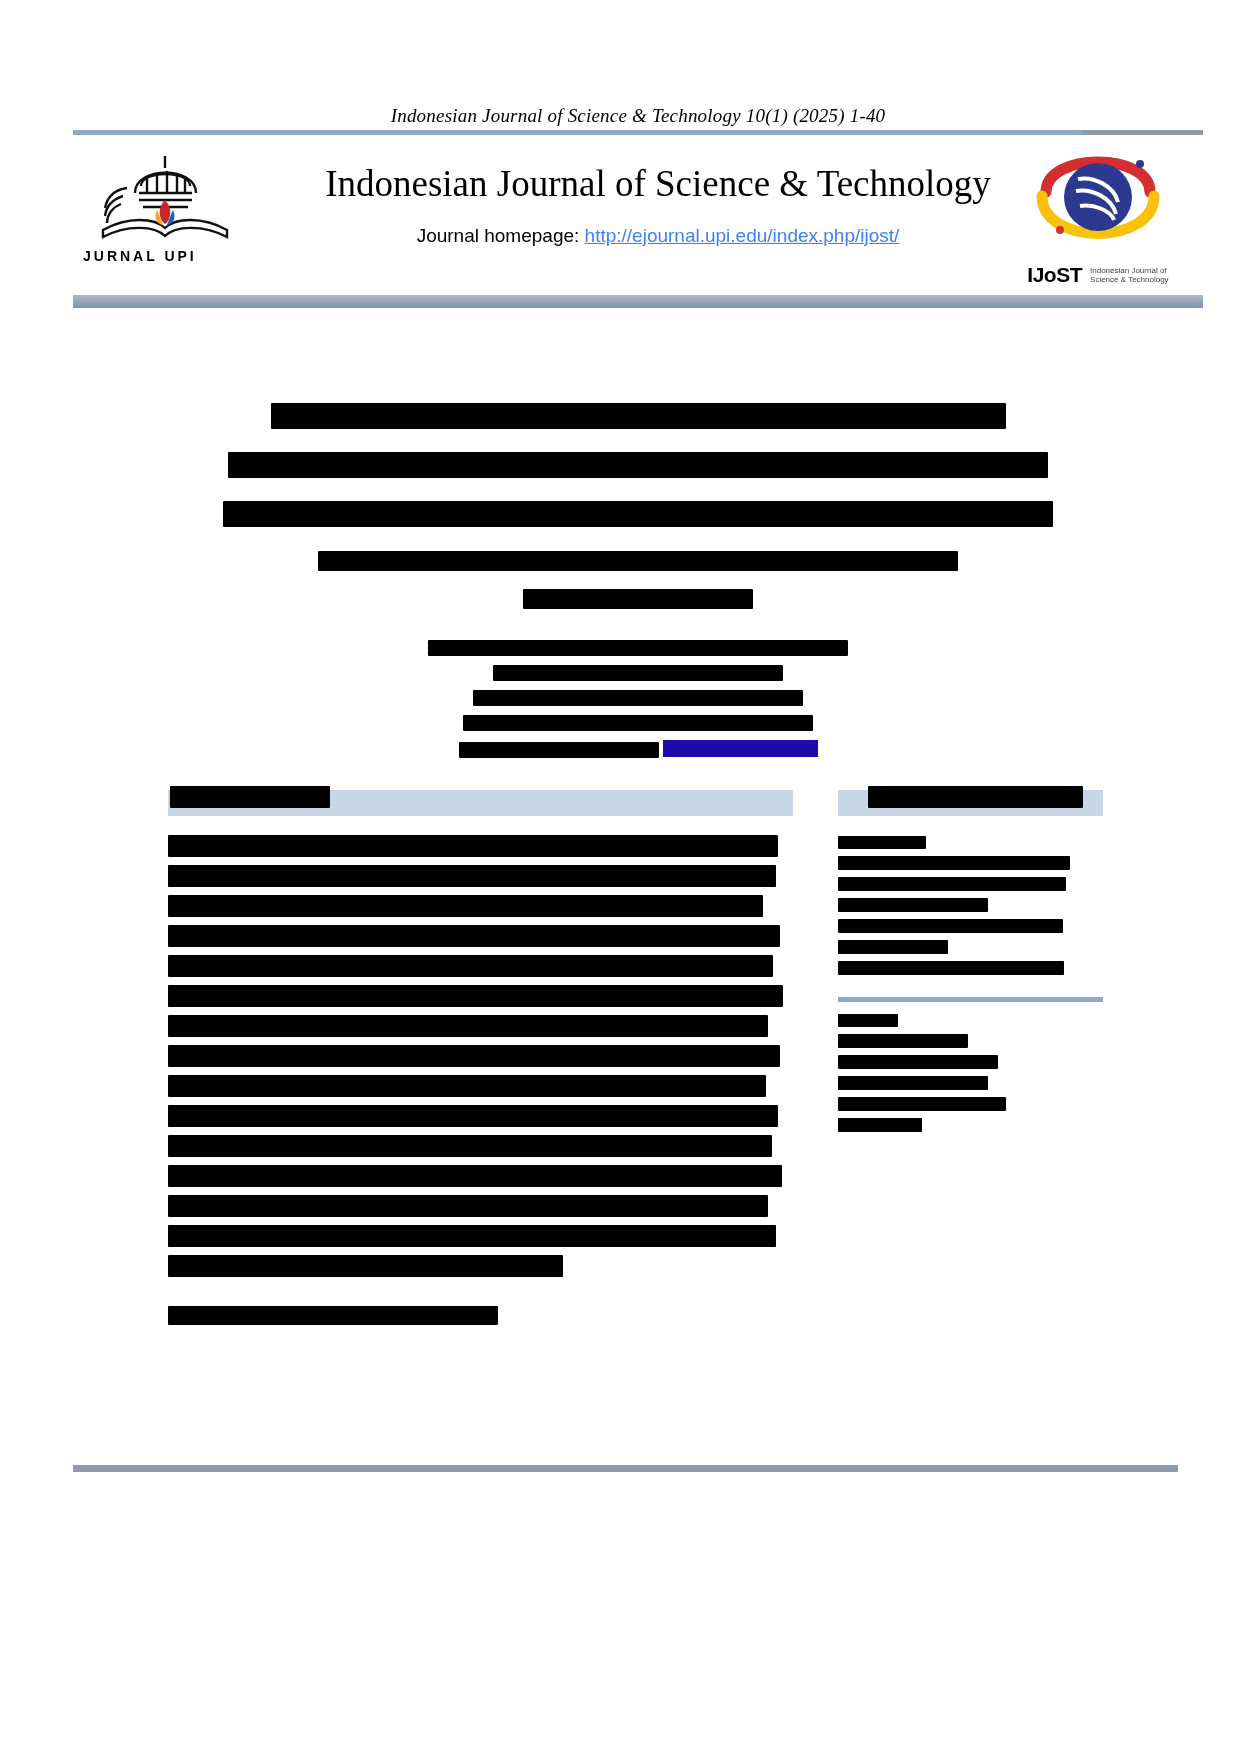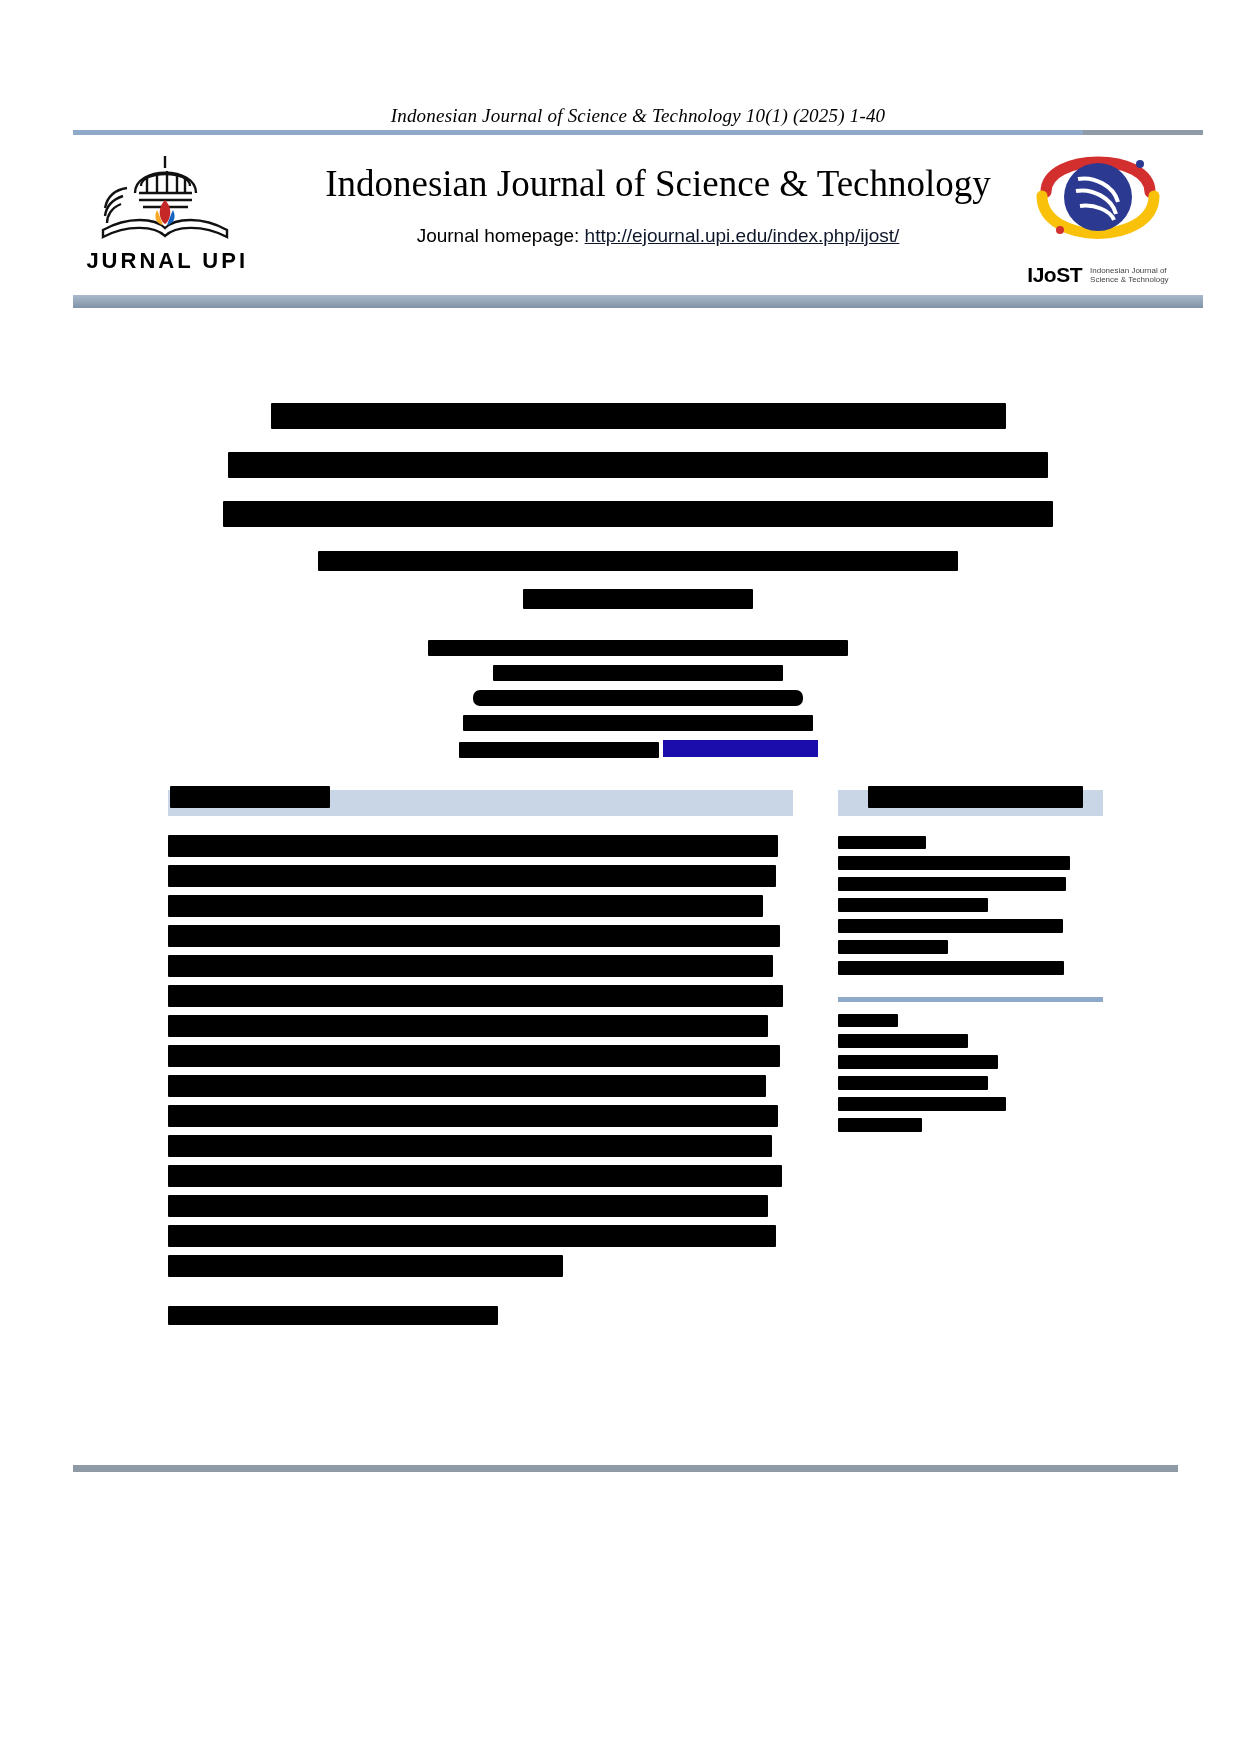--- a/index.html
+++ b/index.html
@@ -86,41 +86,41 @@
   .homepage-line {
     position: absolute;
     left: 190px;
     top: 95px;
     width: 790px;
     text-align: center;
     font-family: "Liberation Sans", sans-serif;
     font-size: 19px;
   }
   .homepage-line a {
-    color: #0f172a;
+    color: #3b82f6;
     text-decoration: underline;
   }
 
   
   .upi-logo {
     position: absolute;
     left: 10px;
     top: 8px;
     width: 165px;
     height: 150px;
   }
   .upi-logo .upi-word {
     position: absolute;
     left: 0;
     top: 110px;
     width: 165px;
-    text-align: right;
+    text-align: left;
     font-family: "Liberation Sans", sans-serif;
     font-weight: bold;
-    font-size: 22px;
+    font-size: 14px;
     letter-spacing: 3px;
   }
 
   
   .ijost-logo {
     position: absolute;
     right: 25px;
     top: 4px;
     width: 160px;
     height: 155px;
@@ -363,21 +363,21 @@
   </div>
 
   <div class="affil-block">
     <div class="affil-line">
       <span class="redacted" style="width:420px;height:16px;">[redacted affiliation line 1]</span>
     </div>
     <div class="affil-line">
       <span class="redacted" style="width:290px;height:16px;">[redacted affiliation line 2]</span>
     </div>
     <div class="affil-line">
-      <span class="redacted" style="width:330px;height:16px;border-radius:7px;">[redacted affiliation line 3]</span>
+      <span class="redacted" style="width:330px;height:16px;">[redacted affiliation line 3]</span>
     </div>
     <div class="affil-line">
       <span class="redacted" style="width:350px;height:16px;">[redacted affiliation line 4]</span>
     </div>
     <div class="email-line">
       <span class="redacted" style="width:200px;height:16px;">[redacted correspondence]</span>
       <span class="email-redacted" style="width:155px;height:15px;">[redacted email]</span>
     </div>
   </div>
 

